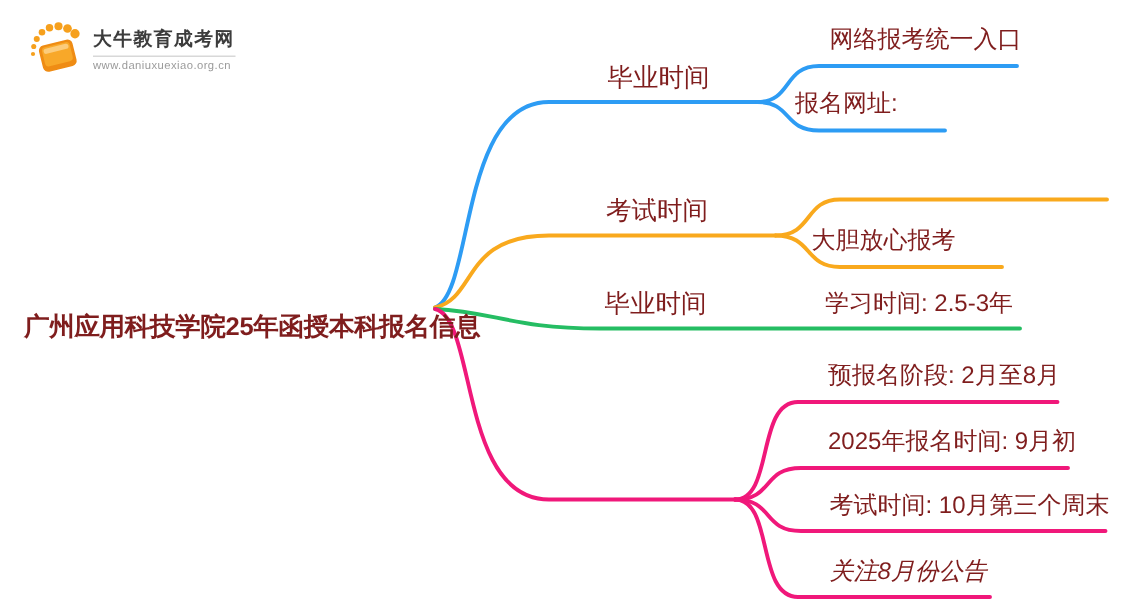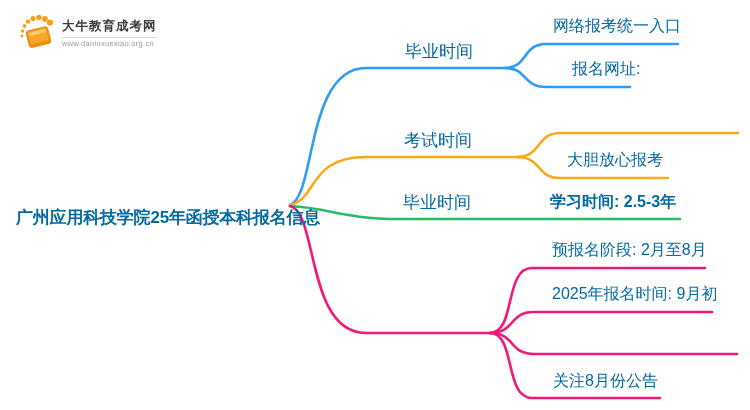--- a/index.html
+++ b/index.html
@@ -4,21 +4,21 @@
 <style>
   html,body { margin:0; padding:0; background:#ffffff; }
   .canvas {
     position:relative;
     width:750px; height:410px;
     background:#ffffff;
     overflow:hidden;
     font-family:"Liberation Sans", sans-serif;
   }
   .lines-svg { position:absolute; left:0; top:0; }
-  .node { position:absolute; white-space:nowrap; color:#0369a1; }
+  .node { position:absolute; white-space:nowrap; color:#7f1d1d; }
   .root-node  { font-size:17px; font-weight:700; letter-spacing:-0.2px; }
   .branch-label { font-size:17px; }
   .child-node   { font-size:16px; }
   
   .logo { position:absolute; left:16px; top:12px; display:flex; align-items:flex-start; }
   .logo-text { margin-left:4px; margin-top:6px; }
   .logo-name { font-size:12.5px; font-weight:700; color:#3c3c3c; letter-spacing:1px; }
   .logo-divider { height:1px; background:#d8d8d8; margin:2px 0 1px 0; }
   .logo-url { font-size:7.5px; color:#9a9a9a; letter-spacing:0.3px; }
 </style>
@@ -78,25 +78,26 @@
       <div class="logo-name">大牛教育成考网</div>
       <div class="logo-divider"></div>
       <div class="logo-url">www.daniuxuexiao.org.cn</div>
     </div>
   </div>
 
   <div class="node root-node" style="left:16px; top:194px;margin-top:12px;">广州应用科技学院25年函授本科报名信息</div>
 
   <div class="node branch-label" style="left:405px; top:40px;">毕业时间</div>
   <div class="node child-node" style="left:553px; top:16px;">网络报考统一入口</div>
-  <div class="node child-node" style="left:572px; top:59px;">报名网址:</div>
+  <div class="node child-node" style="left:530px; top:59px;">报名网址:</div>
 
   <div class="node branch-label" style="left:404px; top:129px;">考试时间</div>
-  <div class="node child-node" style="left:567px; top:150px;">大胆放心报考</div>
+  <div class="node child-node" style="left:541px; top:150px;">大胆放心报考</div>
 
   <div class="node branch-label" style="left:403px; top:191px;text-align:right;">毕业时间</div>
-  <div class="node child-node" style="left:550px; top:192px;font-weight:bold;">学习时间: 2.5-3年</div>
+  <div class="node child-node" style="left:550px; top:192px;">学习时间: 2.5-3年</div>
 
   <div class="node child-node" style="left:552px; top:240px;text-align:center;">预报名阶段: 2月至8月</div>
   <div class="node child-node" style="left:552px; top:284px;">2025年报名时间: 9月初</div>
-  <div class="node child-node" style="left:553px; top:371px;">关注8月份公告</div>
+  <div class="node child-node" style="left:553px; top:327px;">考试时间: 10月第三个周末</div>
+  <div class="node child-node" style="left:553px; top:371px;font-style:italic;">关注8月份公告</div>
 
 </div>
 
 </body></html>

